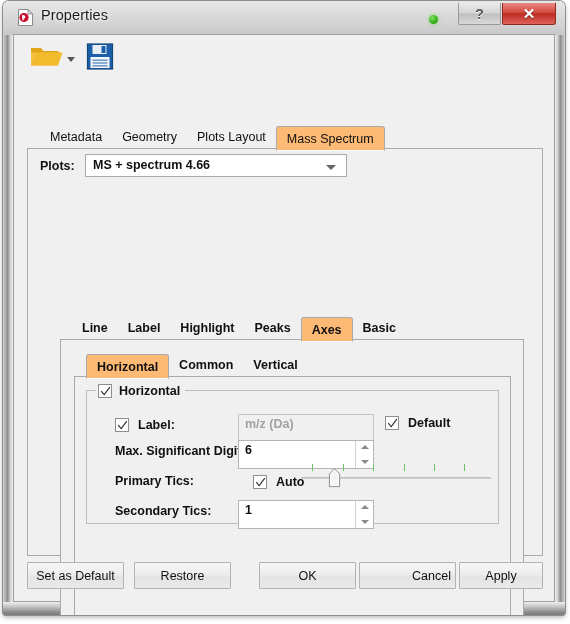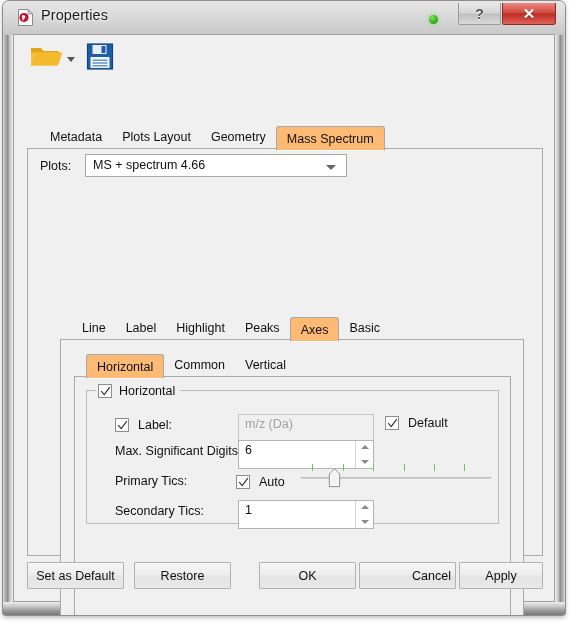--- a/index.html
+++ b/index.html
@@ -147,21 +147,21 @@
   }
   .tabpage {
     position: absolute;
     background: #f0f0f0;
     border: 1px solid #a9a9a9;
     box-sizing: border-box;
   }
 
   
   #tabs-l1 { left: 26px; top: 91px; z-index: 4; }
-  #page-l1 { left: 13px; top: 113px; width: 516px; height: 408px; background: #f0f0f0; }
+  #page-l1 { left: 13px; top: 113px; width: 516px; height: 408px; background: #f0f0f0; font-weight: bold; }
 
   
   .plots-label {
     position: absolute; left: 12px; top: 10px;
     font-size: 12.5px; color: #101010;
   }
   .combo {
     position: absolute; left: 57px; top: 5px;
     width: 262px; height: 23px;
     background: #ffffff;
@@ -331,22 +331,22 @@
             <rect x="4.5" y="15" width="19" height="11" fill="#f2f5fa"></rect>
             <rect x="6.5" y="17.5" width="15" height="1.4" fill="#5f8fc4"></rect>
             <rect x="6.5" y="20.3" width="15" height="1.4" fill="#5f8fc4"></rect>
             <rect x="6.5" y="23.1" width="15" height="1.4" fill="#5f8fc4"></rect>
           </svg>
         </span>
       </div>
 
       <div class="tabstrip" id="tabs-l1">
         <div class="tab">Metadata</div>
+        <div class="tab">Geometry</div>
         <div class="tab">Plots Layout</div>
-        <div class="tab">Geometry</div>
         <div class="tab sel">Mass Spectrum</div>
       </div>
 
       <div class="tabpage" id="page-l1">
 
         <span class="plots-label">Plots:</span>
         <div class="combo">
           <span class="combo-val">MS + spectrum 4.66</span>
           <span class="combo-arrow"></span>
         </div>
@@ -404,21 +404,21 @@
               <span class="rowlabel" style="position:absolute; left:28px; top:53px;">Max. Significant Digits:</span>
               <div class="textfield" style="position:absolute; left:151px; top:49px; width:136px;">
                 <span class="tval">6</span>
                 <span class="spin">
                   <span class="up"></span>
                   <span class="dn"></span>
                 </span>
               </div>
 
               <span class="rowlabel" style="position:absolute; left:28px; top:83px;">Primary Tics:</span>
-              <div class="row" style="left:149px; top:84px;">
+              <div class="row" style="left:166px; top:84px;">
                 <span class="cbx">
                   <svg width="11" height="11" viewBox="0 0 11 11">
                       <path d="M1.2 5.2 L4.2 8.6 L9.8 1.2" fill="none" stroke="#2b2b2b" stroke-width="1.1"></path>
                     </svg>
                 </span>
                 <span class="rowlabel" style="margin-left:9px;">Auto</span>
               </div>
 
               <div class="slider" style="left:214px; top:73px; width:190px; height:28px;">
                 <div class="slider-track"></div>

